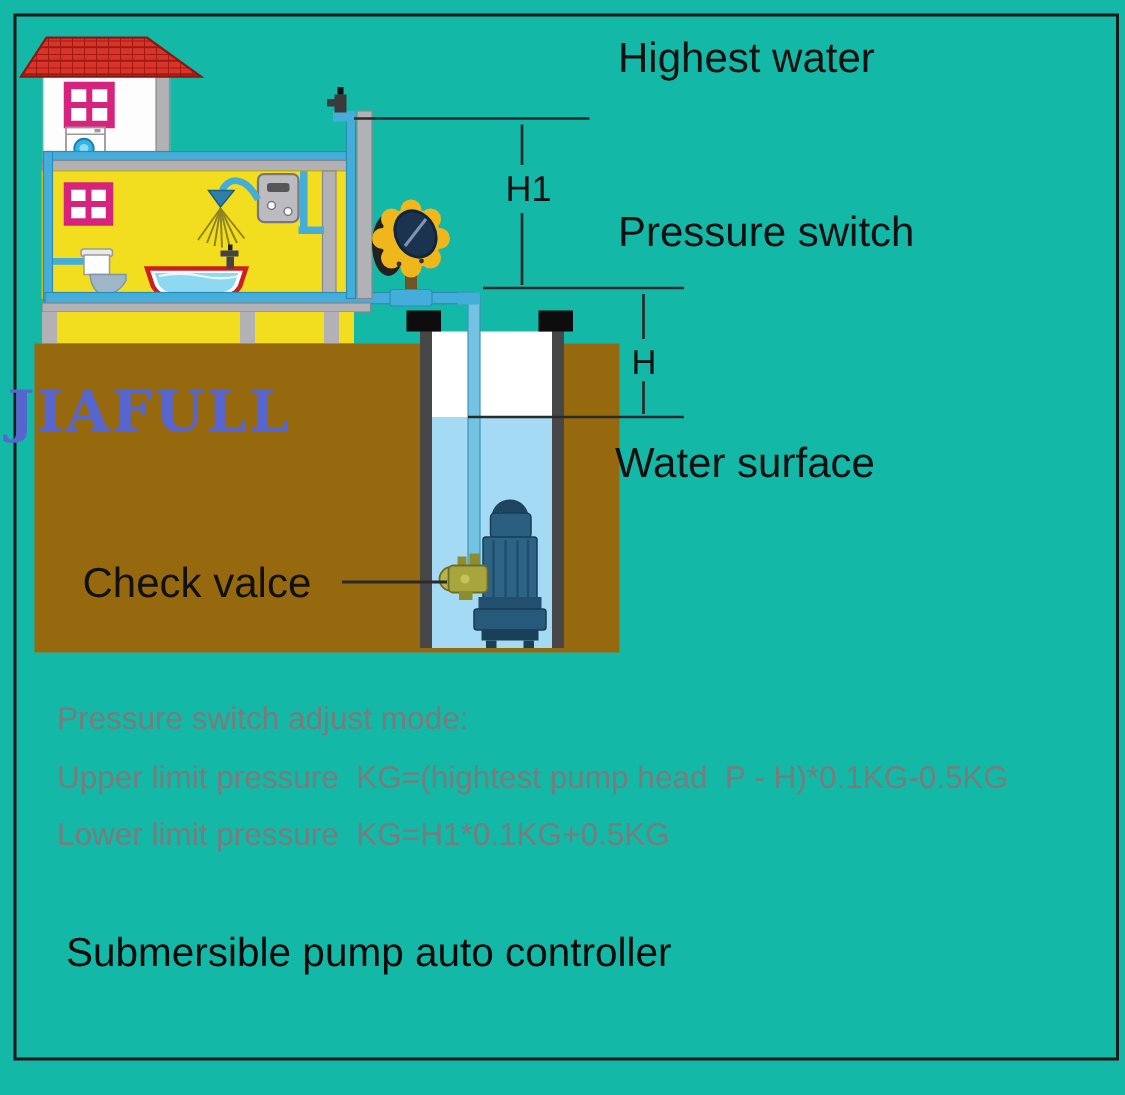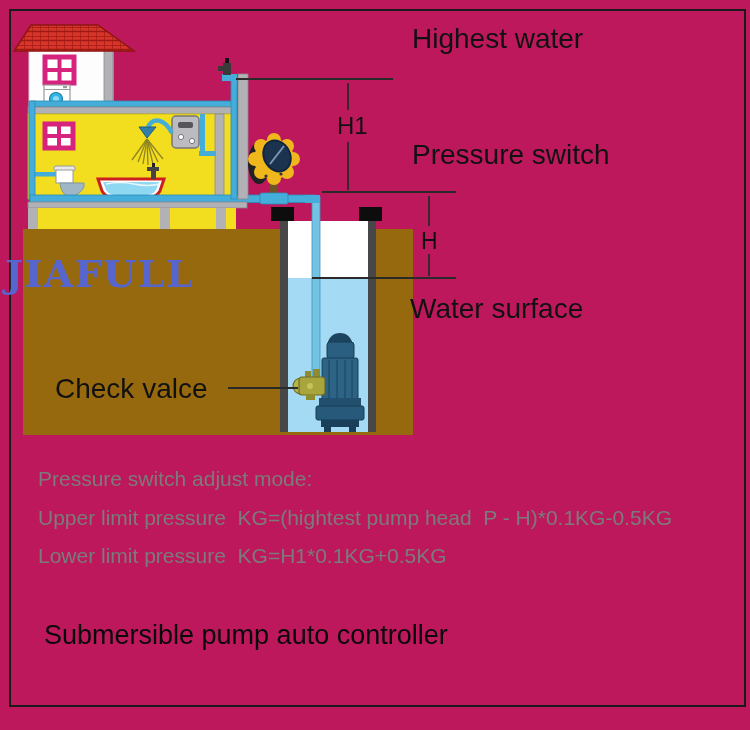--- a/index.html
+++ b/index.html
@@ -1,16 +1,16 @@
 <!DOCTYPE html>
 <html><head>
 <meta charset="utf-8">
 <style>
   html,body{margin:0;padding:0;background:#ffffff;}
-  .canvas{position:relative;width:750px;height:730px;background:#be185d;overflow:hidden;
+  .canvas{position:relative;width:750px;height:730px;background:#14b8a6;overflow:hidden;
           font-family:"Liberation Sans", sans-serif;}
   svg text{white-space:pre;}
   .lbl{font-family:"Liberation Sans", sans-serif;fill:#111111;}
   .note{font-family:"Liberation Sans", sans-serif;fill:#7b7b7b;}
   .caption{font-family:"Liberation Sans", sans-serif;fill:#0a0a0a;}
   .wm{font-family:"DejaVu Serif", serif;font-weight:bold;fill:#5765cf;letter-spacing:1.5px;}
 </style>
 </head>
 <body>
 

